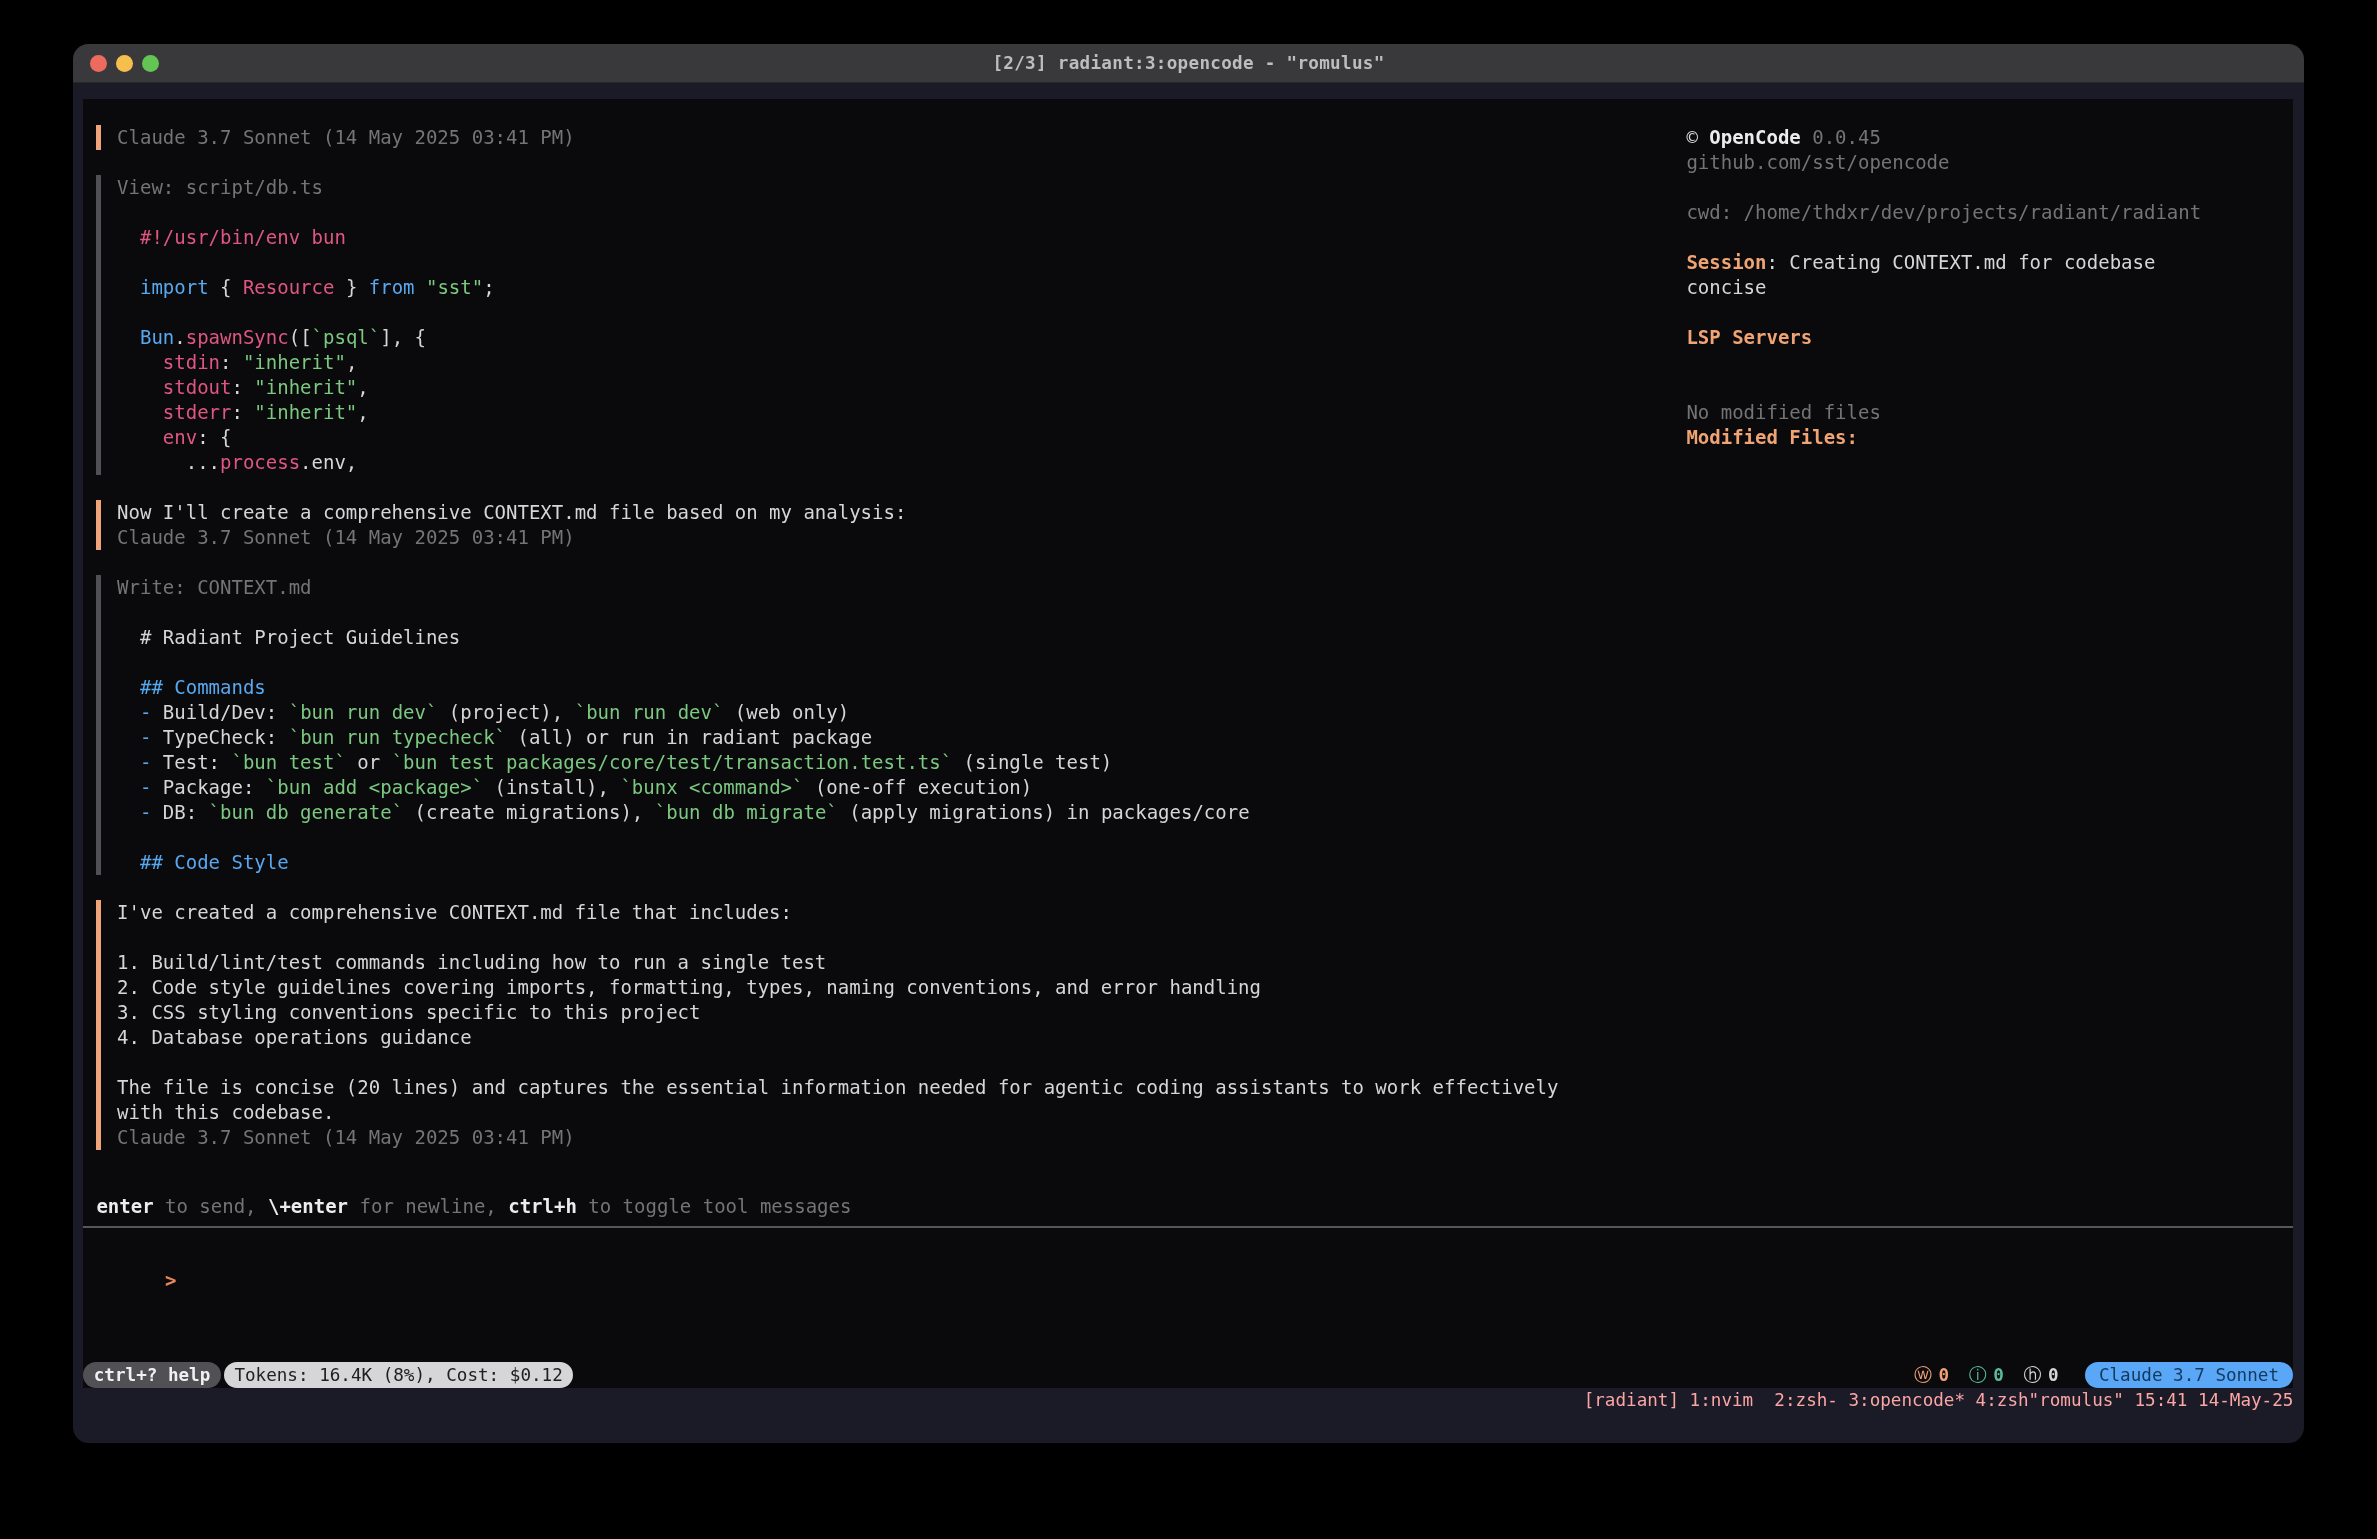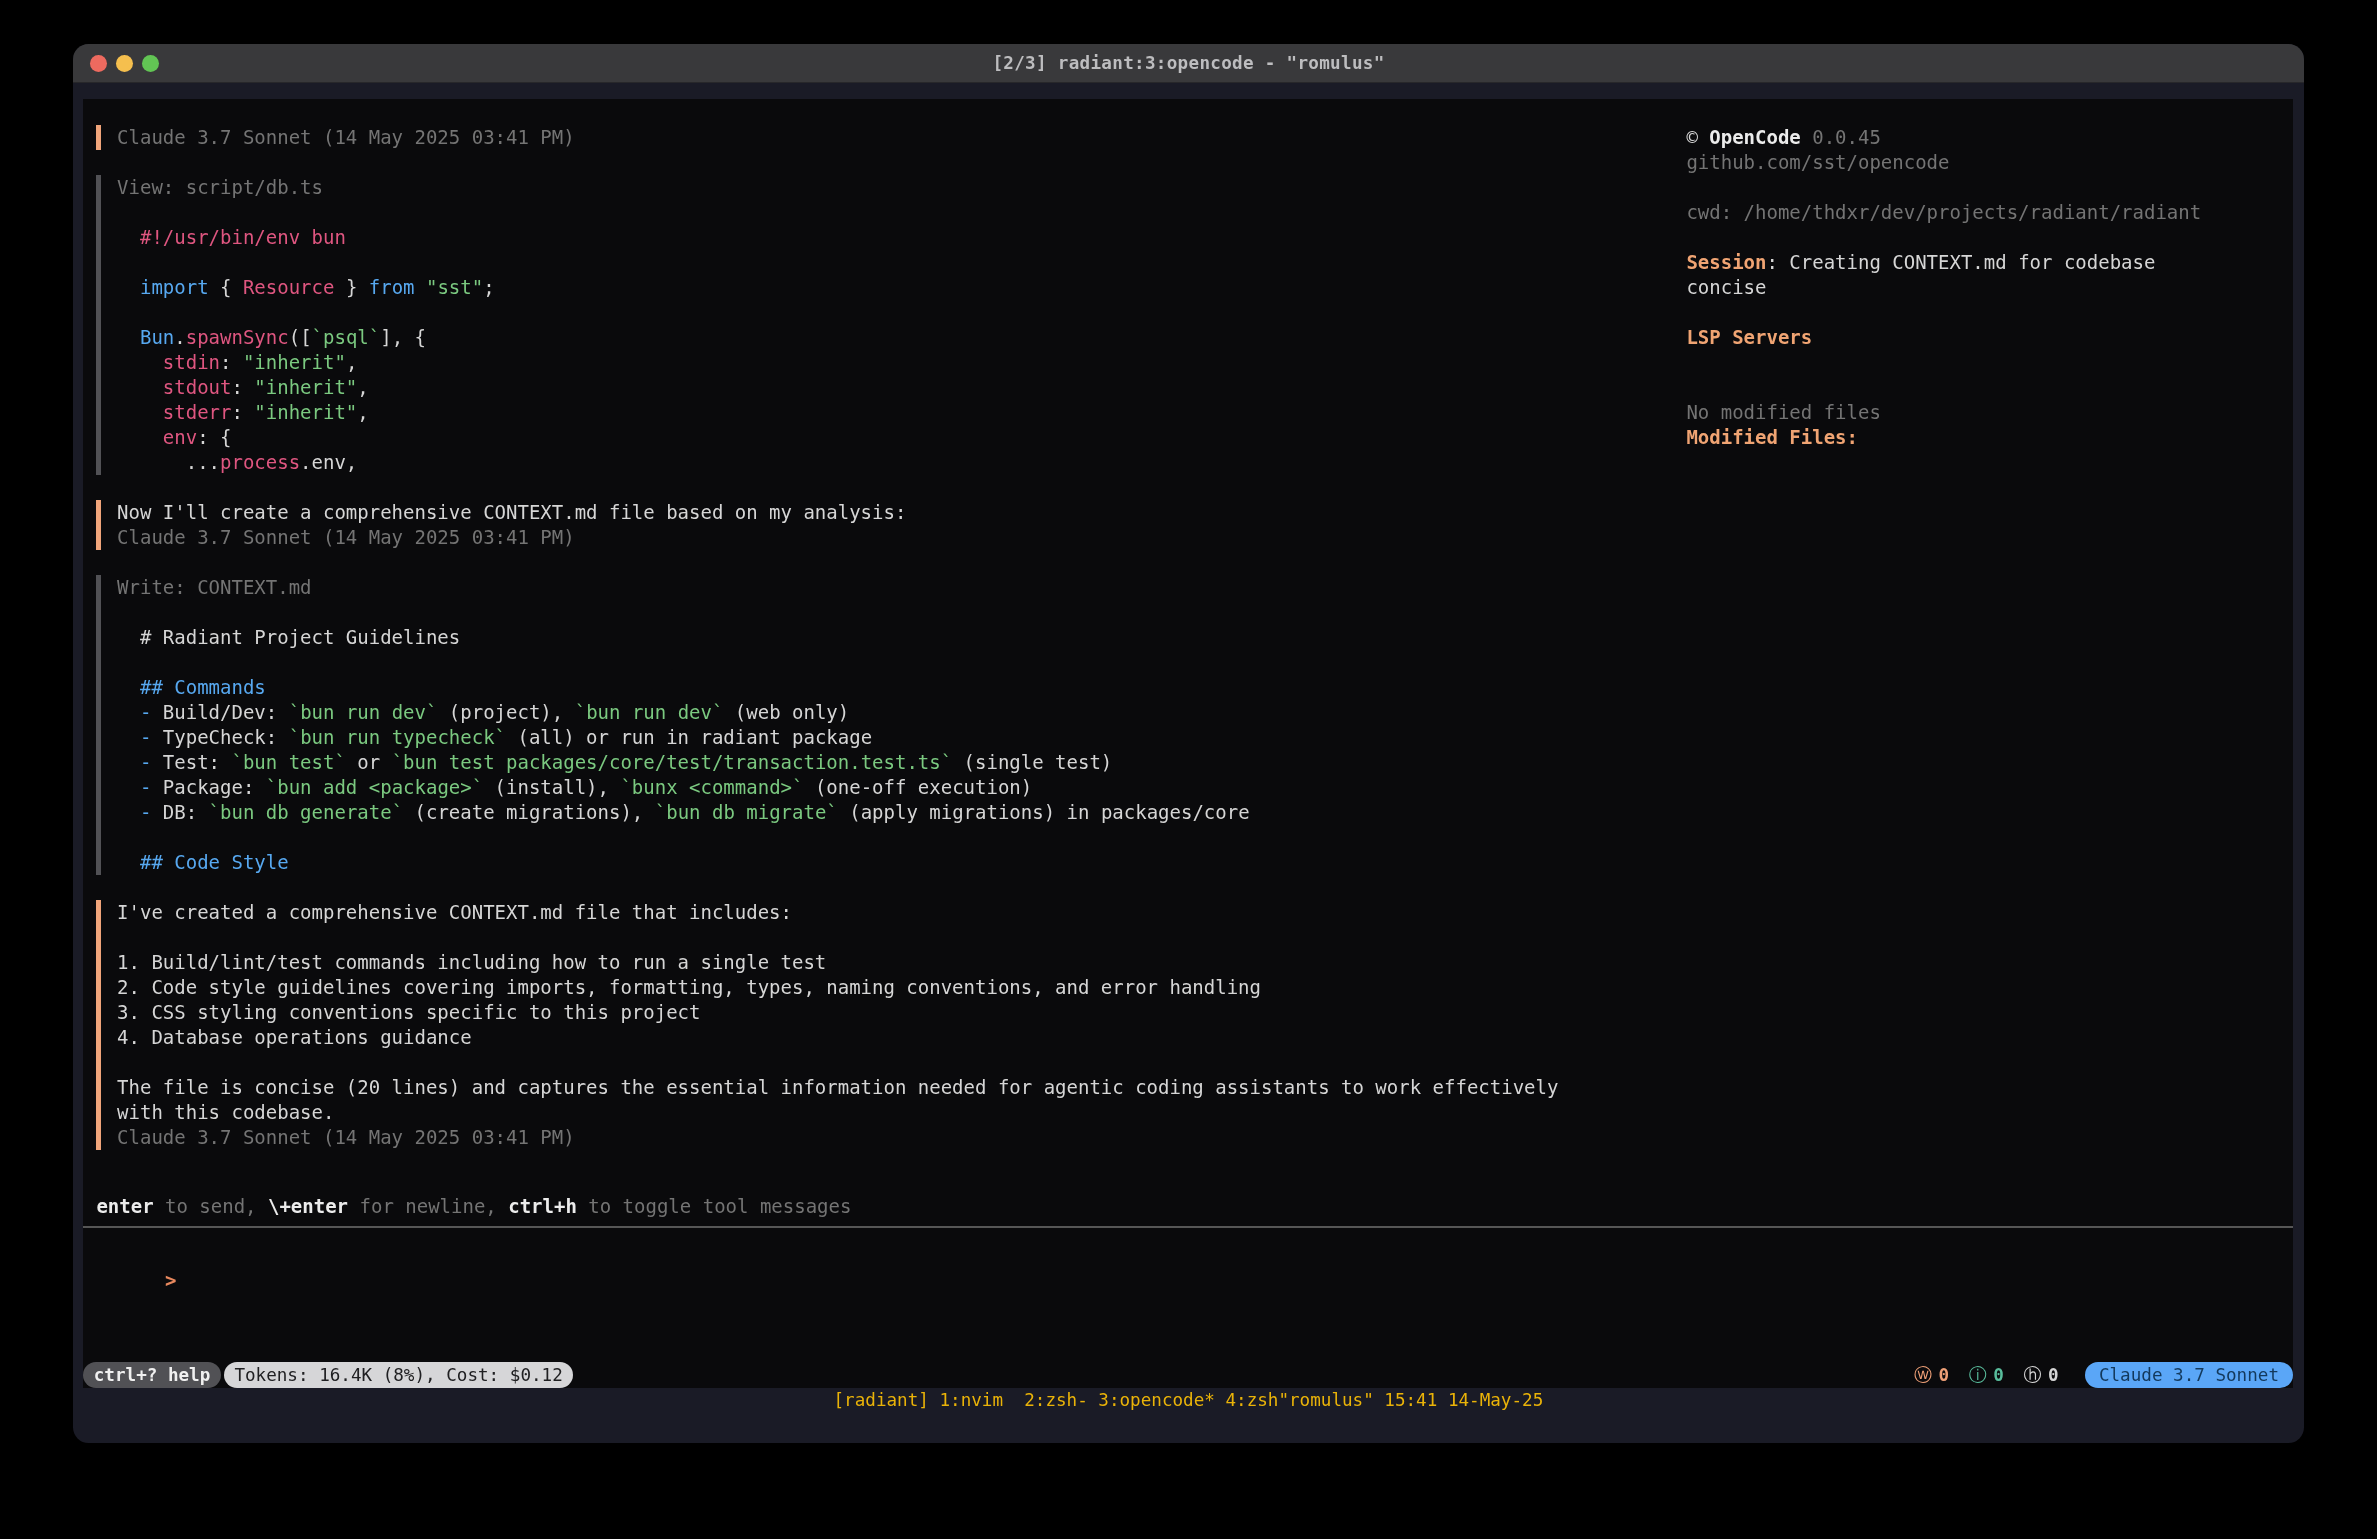--- a/index.html
+++ b/index.html
@@ -60,22 +60,22 @@
   .chip.tokens { background:#d6d6d8; color:#202022; }
   .sb-right { margin-left:auto; display:flex; align-items:stretch; }
   .diags { display:flex; align-items:center; gap:19.6px; margin-right:26px; }
   .diag { display:flex; align-items:center; gap:6.5px; white-space:pre; }
   .diag .ic { font-family:"DejaVu Sans", sans-serif; font-size:18px; }
   .diag .ct { font-weight:bold; }
   .chip.model { background:#5aa6f7; color:#13395c; padding:0 14.4px; }
 
   .tmuxbar {
     position:absolute; left:10.4px; top:1343px; width:2210px; height:25px;
-    display:flex; align-items:center; justify-content:center;
-    font-size:17.6px; color:#eab308; white-space:pre;
+    display:flex; align-items:center; justify-content:flex-end;
+    font-size:17.6px; color:#fca5a5; white-space:pre;
   }
 </style>
 </head>
 <body>
 
 <div class="window">
   <div class="titlebar">
     <span class="tlight red"></span>
     <span class="tlight yellow"></span>
     <span class="tlight green"></span>

